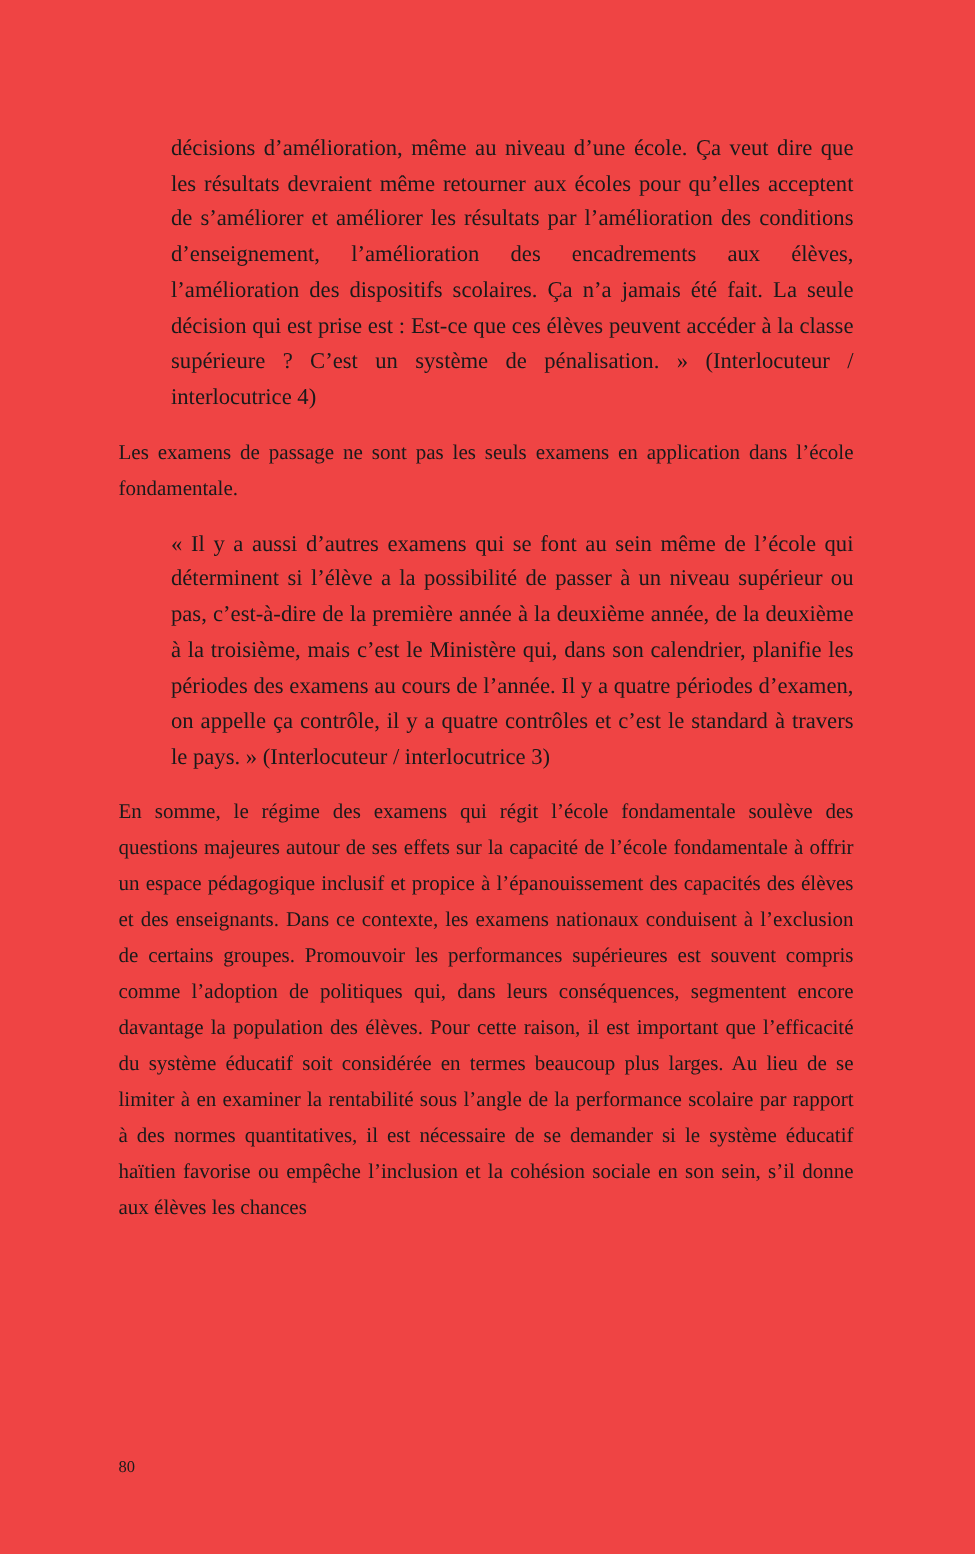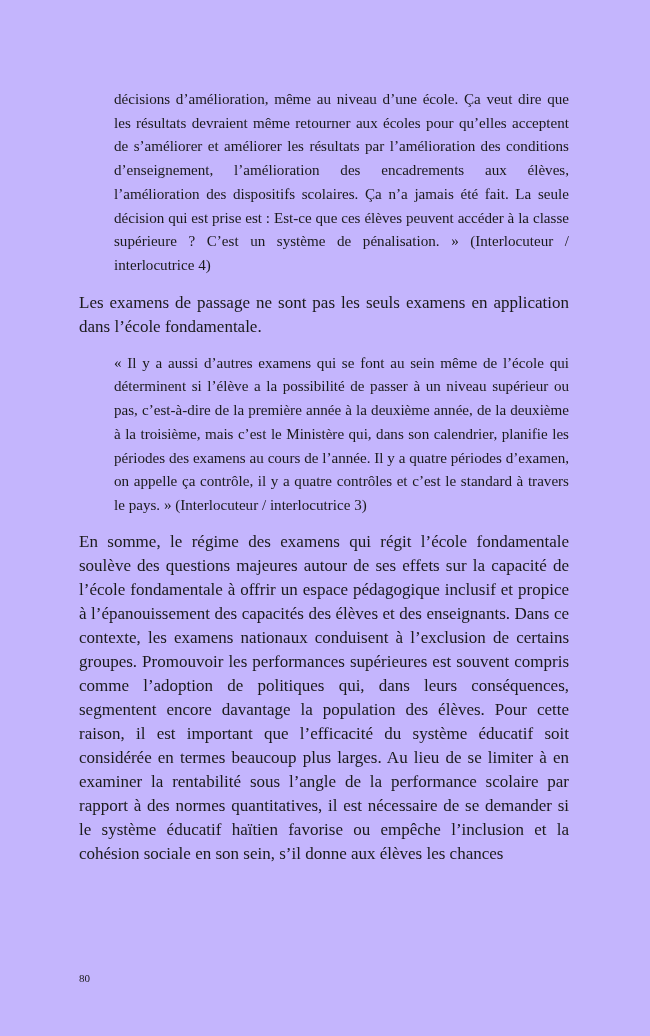--- a/index.html
+++ b/index.html
@@ -17,34 +17,34 @@
     overflow: hidden;
     -webkit-font-smoothing: antialiased;
   }
 
   .page {
     position: absolute;
     left: 0;
     top: 0;
     width: 650px;
     height: 1036px;
-    background: #c4b5fd;
+    background: #ef4444;
   }
 
   .content {
     position: absolute;
     left: 79px;
     top: 88px;
     width: 490px;
   }
 
   
   p.body {
     margin: 0;
-    font-size: 17px;
+    font-size: 14px;
     line-height: 24.05px;
     text-align: justify;
     text-justify: inter-word;
     hyphens: none;
     color: #1a1a1a;
   }
 
   
   p.quote {
     margin: 0 0 0 35px;

